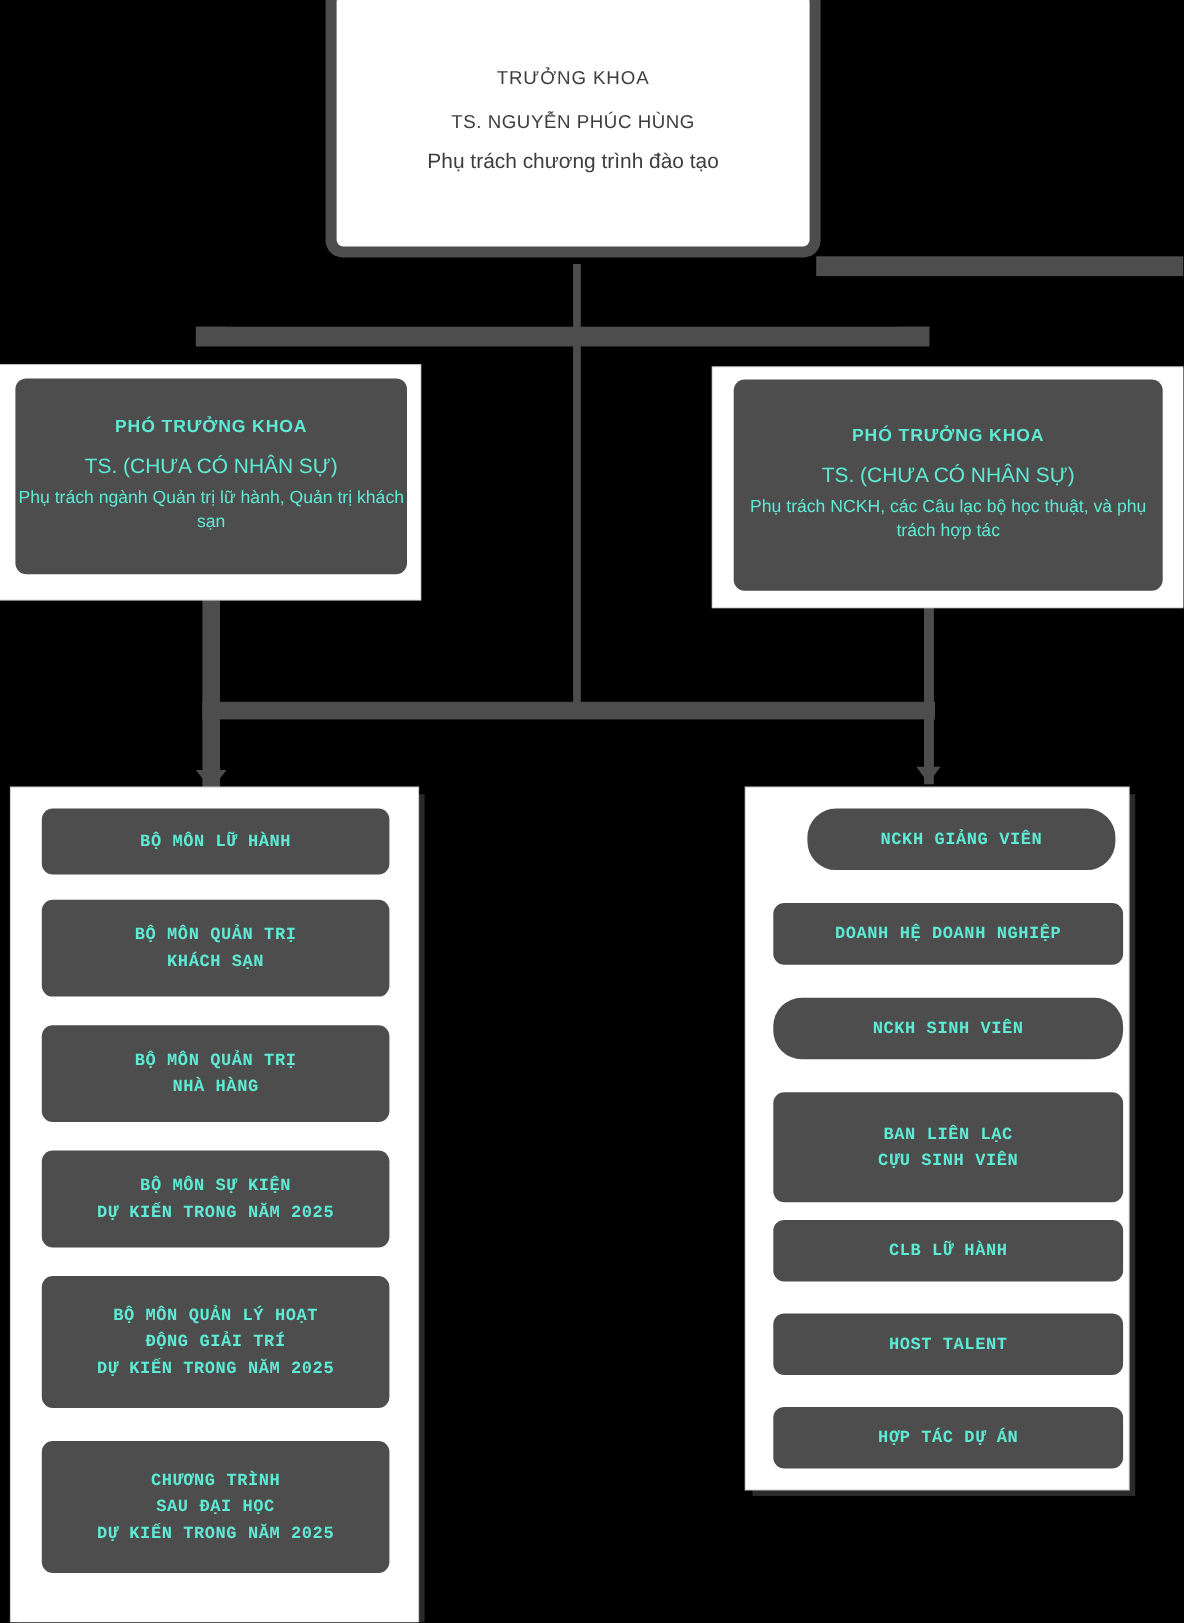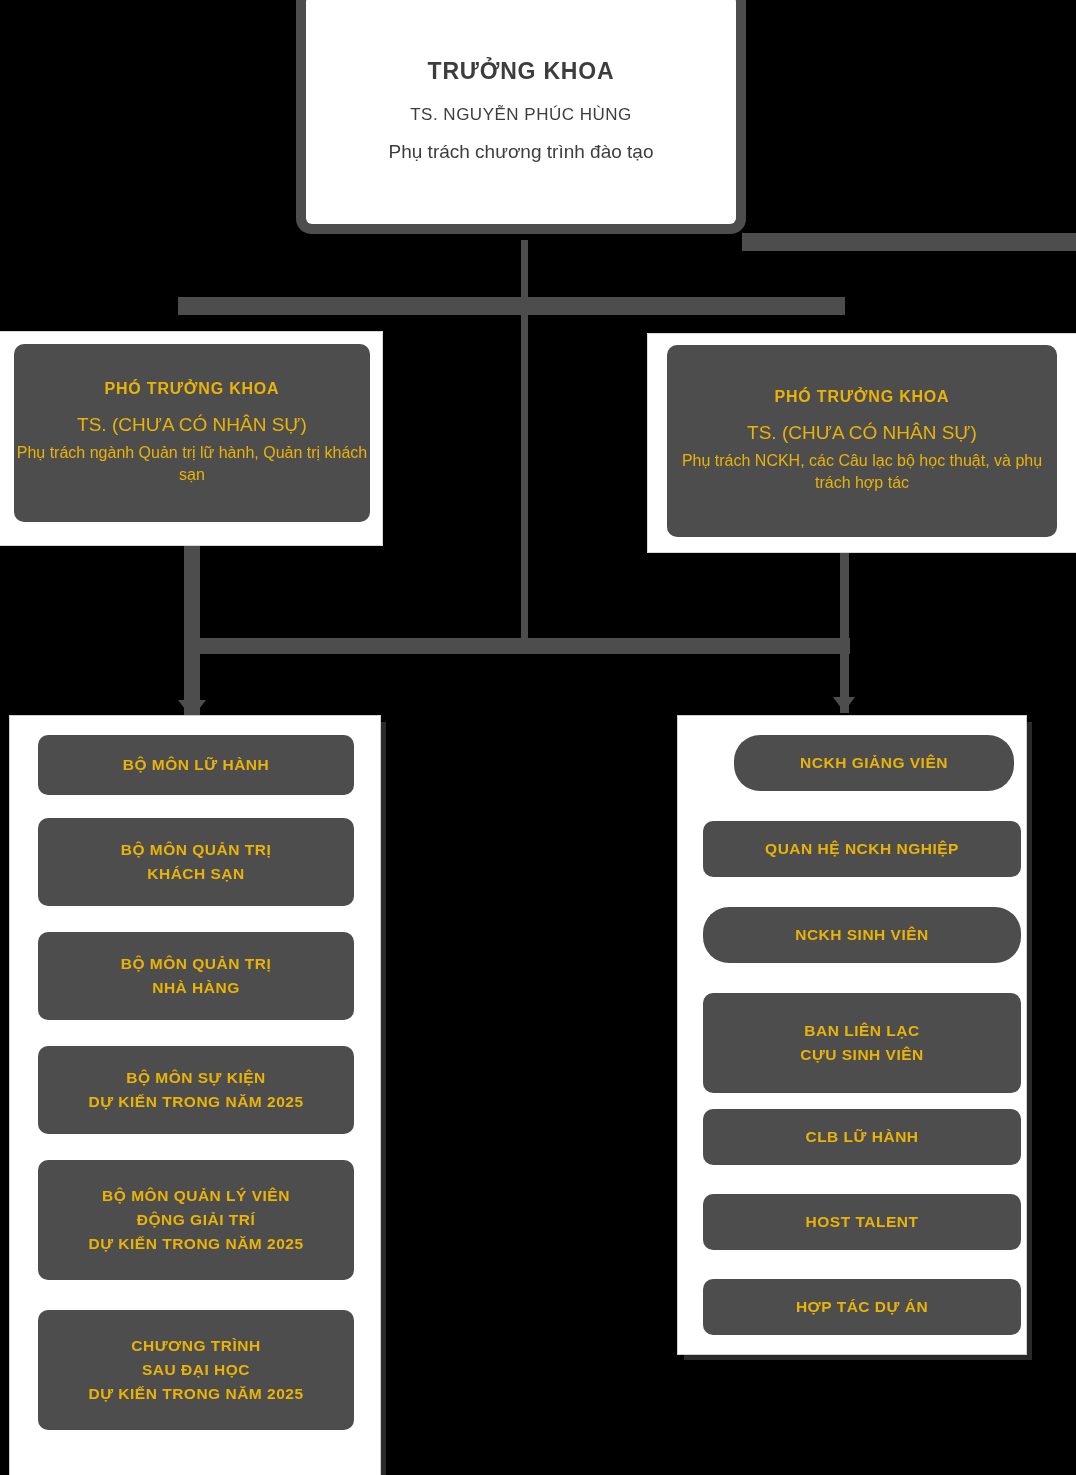--- a/index.html
+++ b/index.html
@@ -51,42 +51,42 @@
     background: #ffffff;
     border-radius: 6px;
     box-shadow: 0 0 0 10px #4d4d4d;
   }
 
   
   .card {
     position: absolute;
     background: #4d4d4d;
     border-radius: 10px;
-    color: #eab308;
+    color: #5eead4;
     display: flex;
     flex-direction: column;
     align-items: center;
     justify-content: center;
     text-align: center;
     box-sizing: border-box;
   }
 
   
   .root-card {
     position: absolute;
     display: flex;
     flex-direction: column;
     align-items: center;
     justify-content: center;
     text-align: center;
     color: #3d3d3d;
   }
   .root-title {
-    font-size: 23px;
-    font-weight: bold;
+    font-size: 17px;
+    font-weight: normal;
     letter-spacing: 0.8px;
     margin-bottom: 20px;
   }
   .root-name {
     font-size: 17px;
     font-weight: 300;
     letter-spacing: 0.5px;
     margin-bottom: 16px;
   }
   .root-role {
@@ -113,20 +113,21 @@
     padding: 0 0;
   }
 
   
   .leaf {
     font-size: 15.5px;
     font-weight: bold;
     letter-spacing: 0.5px;
     line-height: 1.55;
     padding: 18px 10px;
+    font-family: Liberation Mono, monospace;
   }
   .leaf .line { display: block; }
 
   
   .col-frame {
     position: absolute;
     background: #ffffff;
     box-shadow: 0 0 0 1px #cfcfcf, 6px 6px 0 0 #2a2a2a;
   }
 </style>
@@ -194,39 +195,39 @@
     <span class="line">BỘ MÔN QUẢN TRỊ</span>
     <span class="line">NHÀ HÀNG</span>
   </div>
 
   <div class="card leaf" style="left:38px; top:1046px; width:316px; height:88px;">
     <span class="line">BỘ MÔN SỰ KIỆN</span>
     <span class="line">DỰ KIẾN TRONG NĂM 2025</span>
   </div>
 
   <div class="card leaf" style="left:38px; top:1160px; width:316px; height:120px;">
-    <span class="line">BỘ MÔN QUẢN LÝ VIÊN</span>
+    <span class="line">BỘ MÔN QUẢN LÝ HOẠT</span>
     <span class="line">ĐỘNG GIẢI TRÍ</span>
     <span class="line">DỰ KIẾN TRONG NĂM 2025</span>
   </div>
 
   <div class="card leaf" style="left:38px; top:1310px; width:316px; height:120px;">
     <span class="line">CHƯƠNG TRÌNH</span>
     <span class="line">SAU ĐẠI HỌC</span>
     <span class="line">DỰ KIẾN TRONG NĂM 2025</span>
   </div>
 
   <div class="col-frame" style="left:678px; top:716px; width:348px; height:638px;"></div>
 
   <div class="card leaf" style="left:734px; top:735px; width:280px; height:56px;border-radius:26px;">
     <span class="line">NCKH GIẢNG VIÊN</span>
   </div>
 
   <div class="card leaf" style="left:703px; top:821px; width:318px; height:56px;">
-    <span class="line">QUAN HỆ NCKH NGHIỆP</span>
+    <span class="line">DOANH HỆ DOANH NGHIỆP</span>
   </div>
 
   <div class="card leaf" style="left:703px; top:907px; width:318px; height:56px;border-radius:26px;">
     <span class="line">NCKH SINH VIÊN</span>
   </div>
 
   <div class="card leaf" style="left:703px; top:993px; width:318px; height:100px;">
     <span class="line">BAN LIÊN LẠC</span>
     <span class="line">CỰU SINH VIÊN</span>
   </div>

